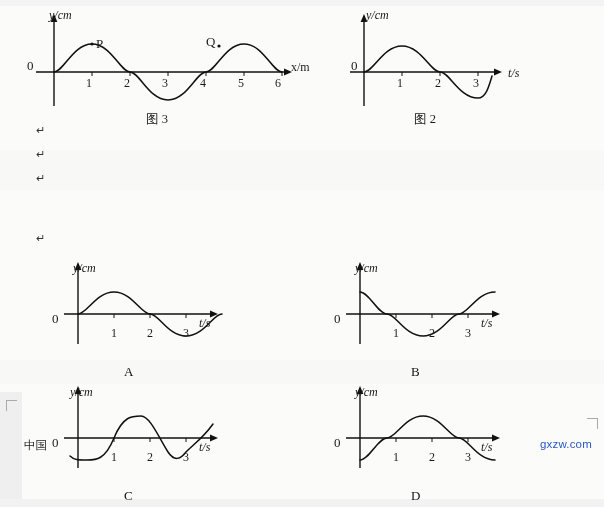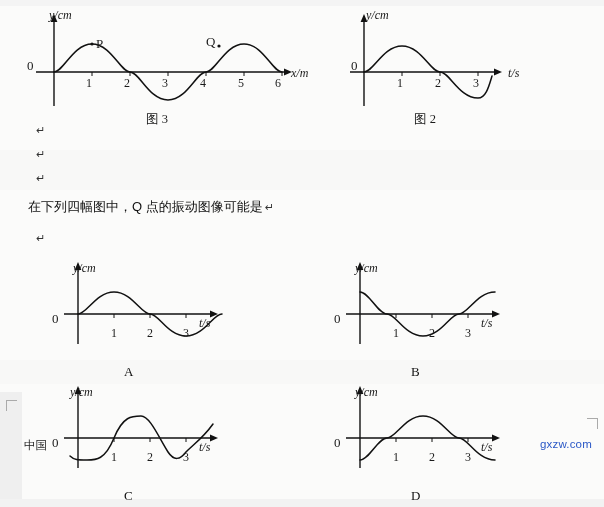--- a/index.html
+++ b/index.html
@@ -150,21 +150,21 @@
     </svg>
   </div>
   <div class="cap" style="left:49px;top:8px;font-style:italic;">y/cm</div>
   <div class="cap" style="left:27px;top:58px;font-size:13px;">0</div>
   <div class="cap" style="left:86px;top:76px;">1</div>
   <div class="cap" style="left:124px;top:76px;">2</div>
   <div class="cap" style="left:162px;top:76px;">3</div>
   <div class="cap" style="left:200px;top:76px;">4</div>
   <div class="cap" style="left:238px;top:76px;">5</div>
   <div class="cap" style="left:275px;top:76px;">6</div>
-  <div class="cap" style="left:291px;top:66px;font-style:italic;">x/m</div>
+  <div class="cap" style="left:291px;top:60px;">x/m</div>
   <div class="cap" style="left:96px;top:36px;font-size:13px;">P</div>
   <div class="cap" style="left:206px;top:34px;font-size:13px;">Q</div>
   <div class="cap caption-cn" style="left:146px;top:111px;">图 3</div>
 
   <div class="figure" style="left:336px;top:6px;">
     <svg width="200" height="110" viewBox="0 0 200 110">
       <line x1="28" y1="12" x2="28" y2="100" stroke="#111" stroke-width="1.4"></line>
       <polygon points="28,8 24.6,16 31.4,16" fill="#111"></polygon>
       <line x1="14" y1="66" x2="160" y2="66" stroke="#111" stroke-width="1.4"></line>
       <polygon points="166,66 158,62.6 158,69.4" fill="#111"></polygon>
@@ -180,23 +180,20 @@
   <div class="cap" style="left:397px;top:76px;">1</div>
   <div class="cap" style="left:435px;top:76px;">2</div>
   <div class="cap" style="left:473px;top:76px;">3</div>
   <div class="cap" style="left:508px;top:66px;font-style:italic;">t/s</div>
   <div class="cap caption-cn" style="left:414px;top:111px;">图 2</div>
 
   <div class="pilcrow" style="left:36px;top:124px;">↵</div>
   <div class="pilcrow" style="left:36px;top:148px;">↵</div>
   <div class="pilcrow" style="left:36px;top:172px;">↵</div>
 
-  <div class="prompt">
-    <span>在下列四幅图中，Q 点的振动图像可能是</span><span class="pilcrow" style="position:static;margin-left:2px;">↵</span>
-  </div>
 
   <div class="pilcrow" style="left:36px;top:232px;">↵</div>
 
   <div class="figure" style="left:48px;top:258px;">
     <svg width="220" height="96" viewBox="0 0 220 96">
       <line x1="30" y1="8" x2="30" y2="86" stroke="#111" stroke-width="1.4"></line>
       <polygon points="30,4 26.6,12 33.4,12" fill="#111"></polygon>
       <line x1="16" y1="56" x2="164" y2="56" stroke="#111" stroke-width="1.4"></line>
       <polygon points="170,56 162,52.6 162,59.4" fill="#111"></polygon>
       <path d="M30,56 C39,56 48,34 66,34 C84,34 93,56 102,56 C111,56 120,78 138,78 C156,78 165,56 174,56" fill="none" stroke="#111" stroke-width="1.5" stroke-linecap="round"></path>

